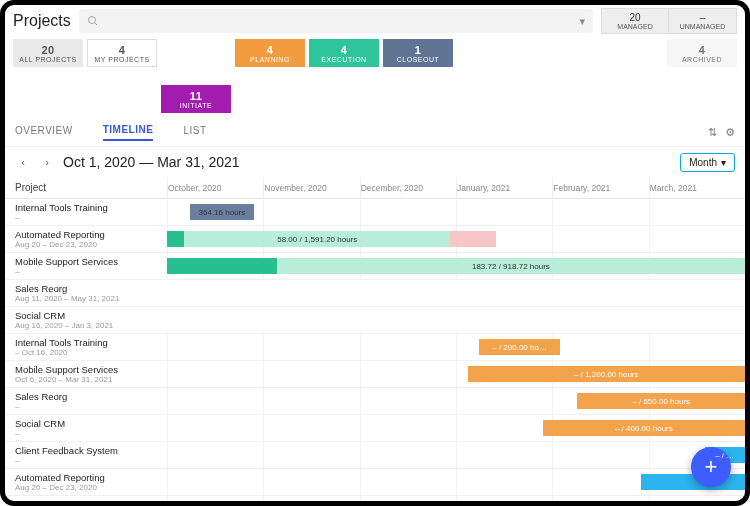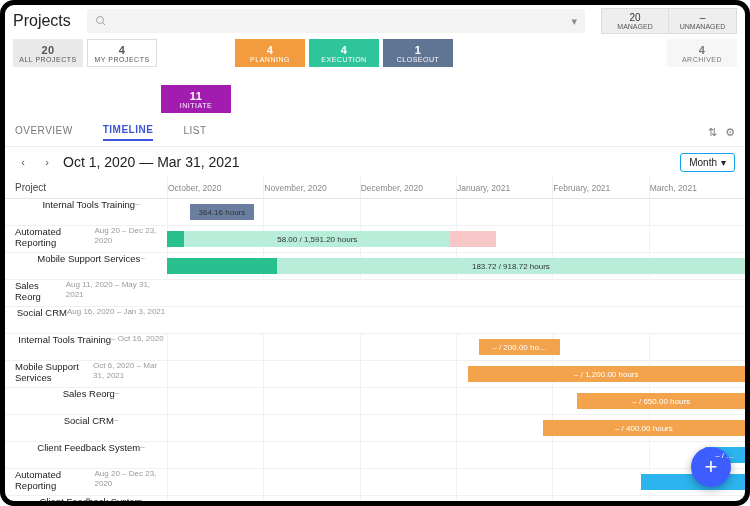--- a/index.html
+++ b/index.html
@@ -9,21 +9,21 @@
     width: 750px;
     height: 506px;
     border: 5px solid #000;
     border-radius: 14px;
     position: relative;
     overflow: hidden;
     font-size: 11px;
     color: #222;
   }
   
-  .topbar { display: flex; align-items: center; height: 32px; padding: 0 8px; gap: 16px; }
+  .topbar { display: flex; align-items: center; height: 32px; padding: 0 8px; gap: 8px; }
   .title { font-size: 16px; font-weight: 500; }
   .searchbox { flex: 1; background: #f3f3f3; height: 24px; border-radius: 3px; display:flex; align-items:center; padding:0 8px; gap:6px; }
   .searchbox svg { opacity:.5 }
   .dropdown-caret { margin-left:auto; opacity:.5 }
   .top-right { display:flex; gap:0; }
   .top-right .pill { background:#eee; border:1px solid #ddd; height:26px; min-width:68px; display:flex; flex-direction:column; align-items:center; justify-content:center; font-size:7px; color:#555; line-height:1.1; }
   .top-right .pill .n { font-size:10px; color:#333; }
   .top-right .pill + .pill { border-left:none; }
 
   
@@ -52,21 +52,21 @@
   .daterow .monthsel { margin-left:auto; border:1px solid #0ea5e9; border-radius:3px; padding:3px 8px; font-size:10px; display:flex; align-items:center; gap:4px; }
 
   
   .grid { position:relative; }
   .header-row { display:flex; border-bottom:1px solid #e5e5e5; height:22px; align-items:center; }
   .labelcol { width:162px; flex:none; padding-left:10px; font-size:10px; color:#444; font-weight:500; }
   .monthscol { flex:1; display:flex; }
   .monthcell { flex:1; text-align:left; font-size:8.5px; color:#888; border-left:1px solid #eee; line-height:22px; }
 
   .row { display:flex; border-bottom:1px solid #f0f0f0; min-height:27px; position:relative; }
-  .row .labelcol { font-size:9.5px; line-height:1.2; display:flex; flex-direction:row; justify-content:center; color:#222; }
+  .row .labelcol { font-size:9.5px; line-height:1.2; display:flex; flex-direction:column; justify-content:center; color:#222; }
   .row .labelcol .sub { color:#999; font-size:8px; }
   .row .chart { flex:1; position:relative; display:flex; }
   .row .chart .mc { flex:1; border-left:1px solid #f2f2f2; }
 
   .bar { position:absolute; height:16px; top:5px; border-radius:0; display:flex; align-items:center; justify-content:center; font-size:8px; color:#333; white-space:nowrap; overflow:visible; }
   .bar.solid-blue { background:#6a7fa0; color:#fff; }
   .bar.solid-green { background:#28c08f; }
   .bar.light-green { background:#b7edd9; }
   .bar.light-pink { background:#f7c6c6; }
   .bar.solid-orange { background:#f2a34b; color:#fff; }

